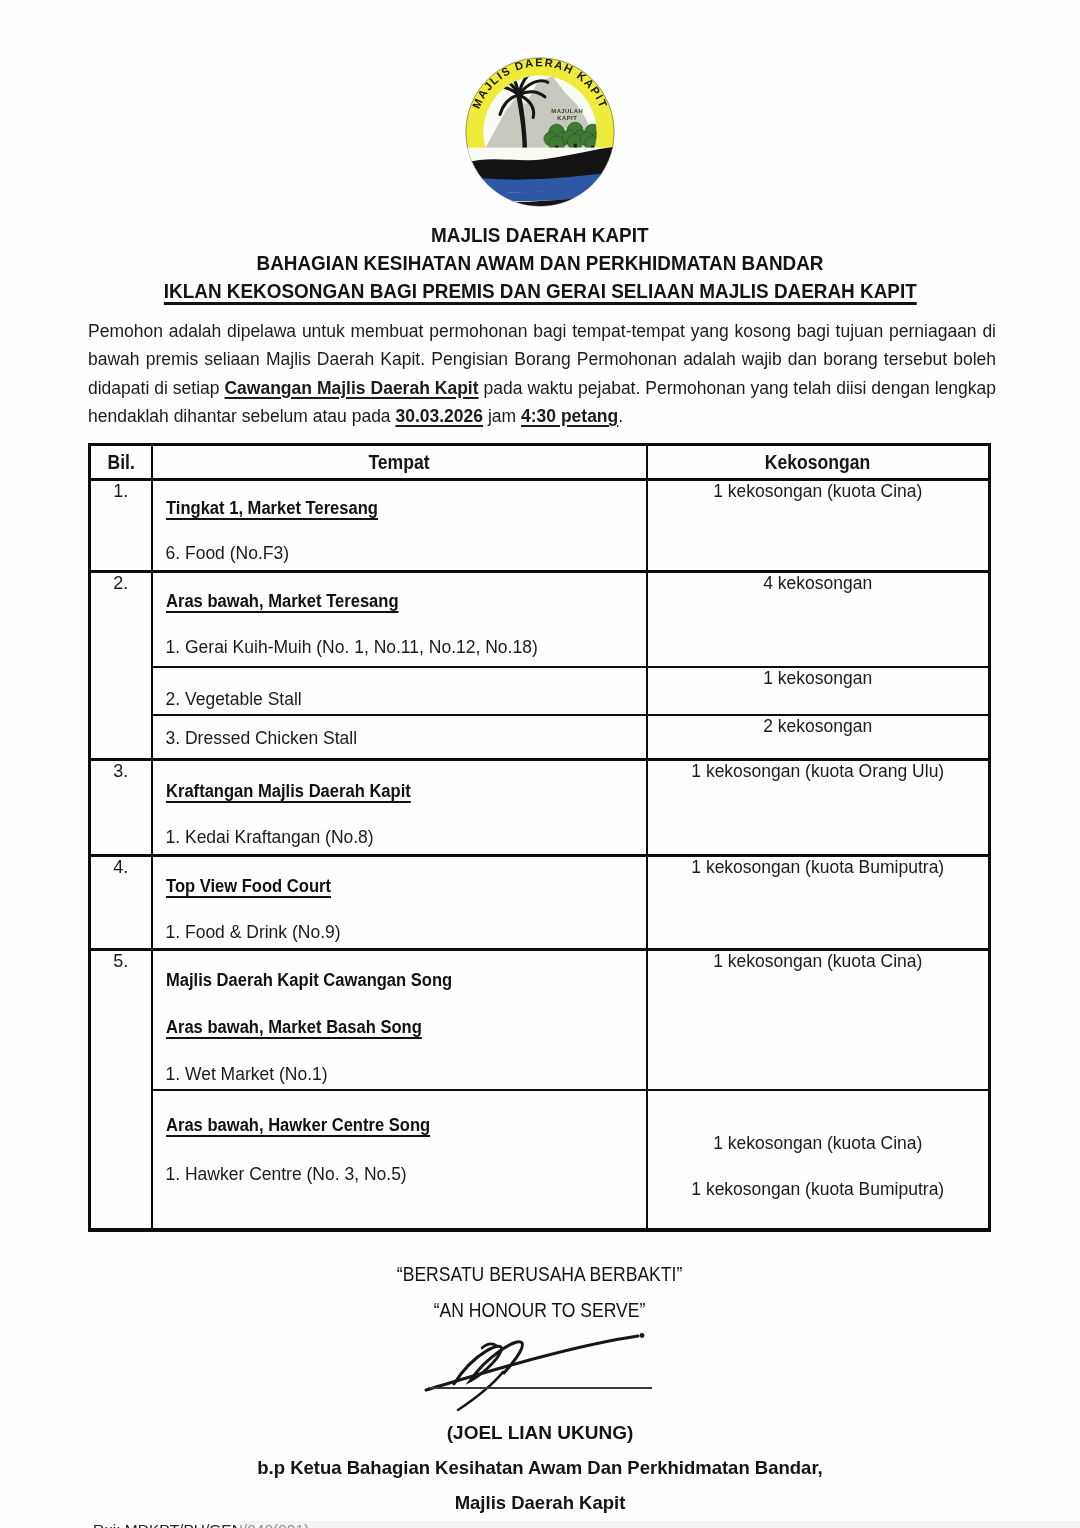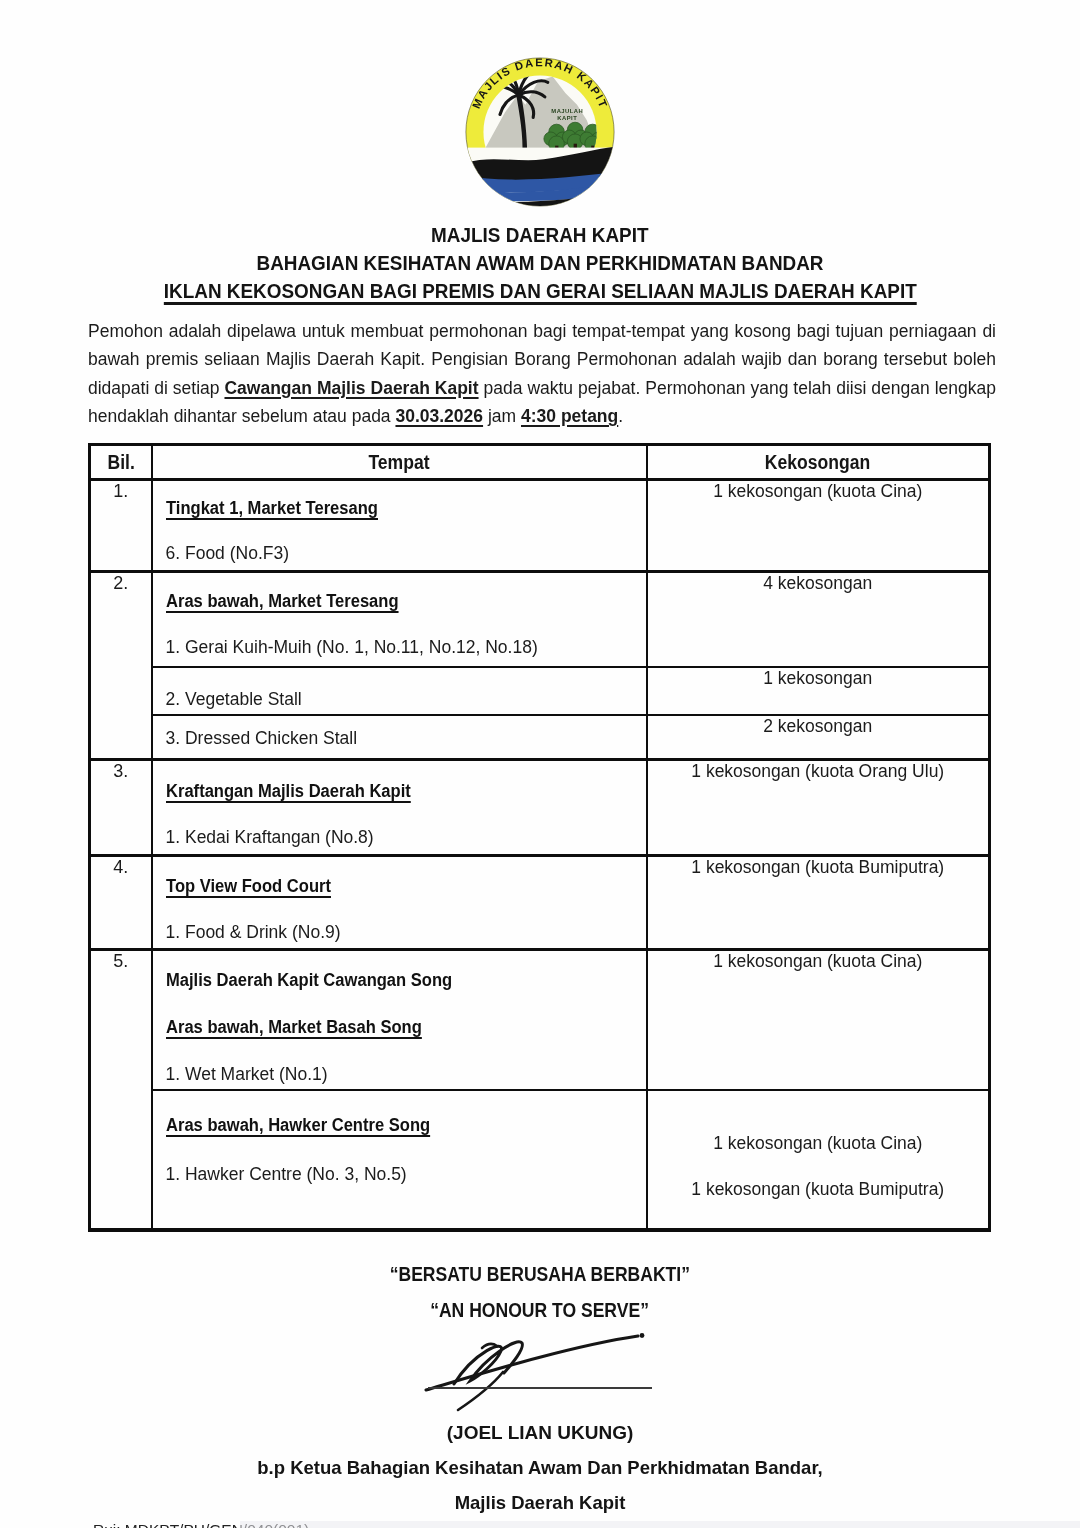--- a/index.html
+++ b/index.html
@@ -36,21 +36,21 @@
   td.bil { text-align: center; vertical-align: middle; font-size: 18px; color:#1b1b1b; }
   td.tempat { padding: 0 8px 0 13px; font-size: 17.5px; color:#1b1b1b; }
   td.kek { text-align: center; vertical-align: bottom; padding-bottom: 11px; font-size: 17.5px; color:#1b1b1b; }
   .hd { font-weight: bold; font-size: 18px; color:#111;
         text-decoration: underline; text-decoration-thickness: 2px; text-underline-offset: 4px; }
   .hd-plain { font-weight: bold; font-size: 18px; color:#111; }
   .kek2 { vertical-align: middle !important; padding: 14px 0 0 0 !important; }
   .kek2 .stack { display: flex; flex-direction: column; gap: 25px; align-items: center; }
   
   .footer { position: absolute; top: 1262px; left: 0; width: 100%; text-align: center; color:#141414; }
-  .slogan { font-weight: bold; font-size: 19.5px; line-height: 24px; }
+  .slogan { font-weight: normal; font-size: 19.5px; line-height: 24px; }
   .slogan + .slogan { margin-top: 12px; }
   .sigblock { margin-top: 2px; height: 96px; position: relative; }
   .sigblock svg { display:block; margin: 0 auto; }
   .sig-name { font-weight: bold; font-size: 19px; margin-top: 2px; }
   .sig-title { font-weight: bold; font-size: 18.5px; margin-top: 13px; }
   .sig-org { font-weight: bold; font-size: 18.5px; margin-top: 13px; }
   
   .ref { position: absolute; left: 87px; top: 1519px; font-size: 15.5px; line-height: 21.5px; color:#222; }
   .ref .ruj { padding-left: 6px; }
   

